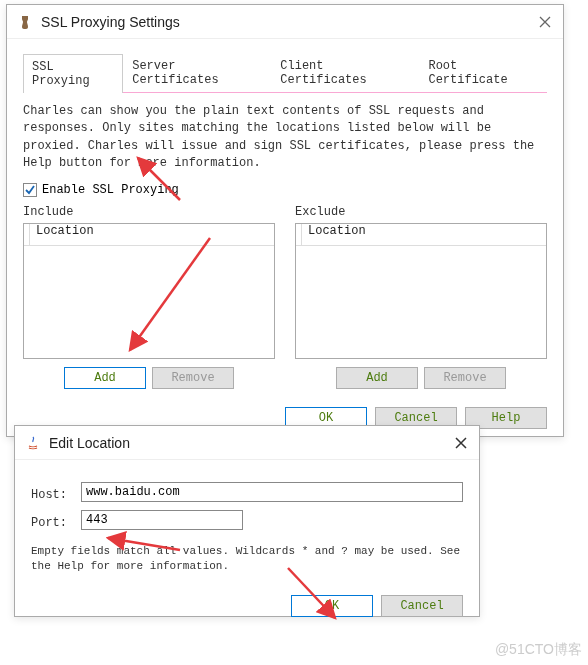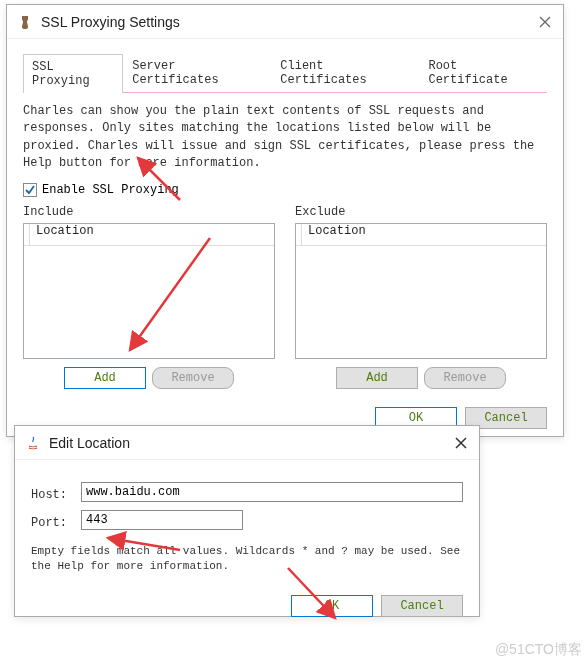--- a/index.html
+++ b/index.html
@@ -69,21 +69,21 @@
     .btn {
       width: 82px; height: 22px;
       border: 1px solid #adadad;
       background: #e1e1e1;
       font-family: "Courier New", monospace;
       font-size: 12px;
       color: #4d7c0f;
       cursor: pointer;
     }
     .btn.primary { border-color: #0078d7; background: #fff; }
-    .btn:disabled { color: #999; cursor: default; border-radius: 9px; }
+    .btn:disabled { color: #999; cursor: default; }
     .footer-row { display: flex; gap: 8px; justify-content: flex-end; margin-top: 18px; }
     .field-row { display: flex; align-items: flex-end; gap: 8px; margin: 8px 0; }
     .field-label { width: 42px; color: #333; }
     .field-input {
       flex: 1;
       border: 1px solid #888;
       height: 20px;
       padding: 0 4px;
       font-family: "Courier New", monospace;
       font-size: 12px;
@@ -153,20 +153,21 @@
         </div>
         <div class="btn-row">
           <button class="btn">Add</button>
           <button class="btn" disabled="">Remove</button>
         </div>
       </div>
     </div>
     <div class="footer-row">
       <button class="btn primary">OK</button>
       <button class="btn">Cancel</button>
+      <button class="btn">Help</button>
     </div>
   </div>
 </div>
 
 <div class="dialog edit">
   <div class="titlebar">
     <span class="icon">
       <svg viewBox="0 0 16 16">
           <path d="M4 11c2 1 6 1 8 0M4 13c2 1 6 1 8 0" stroke="#cc4422" stroke-width="1.2" fill="none"></path>
           <path d="M8 2c2 2-1 3 0 5" stroke="#3366cc" stroke-width="1.2" fill="none"></path>

